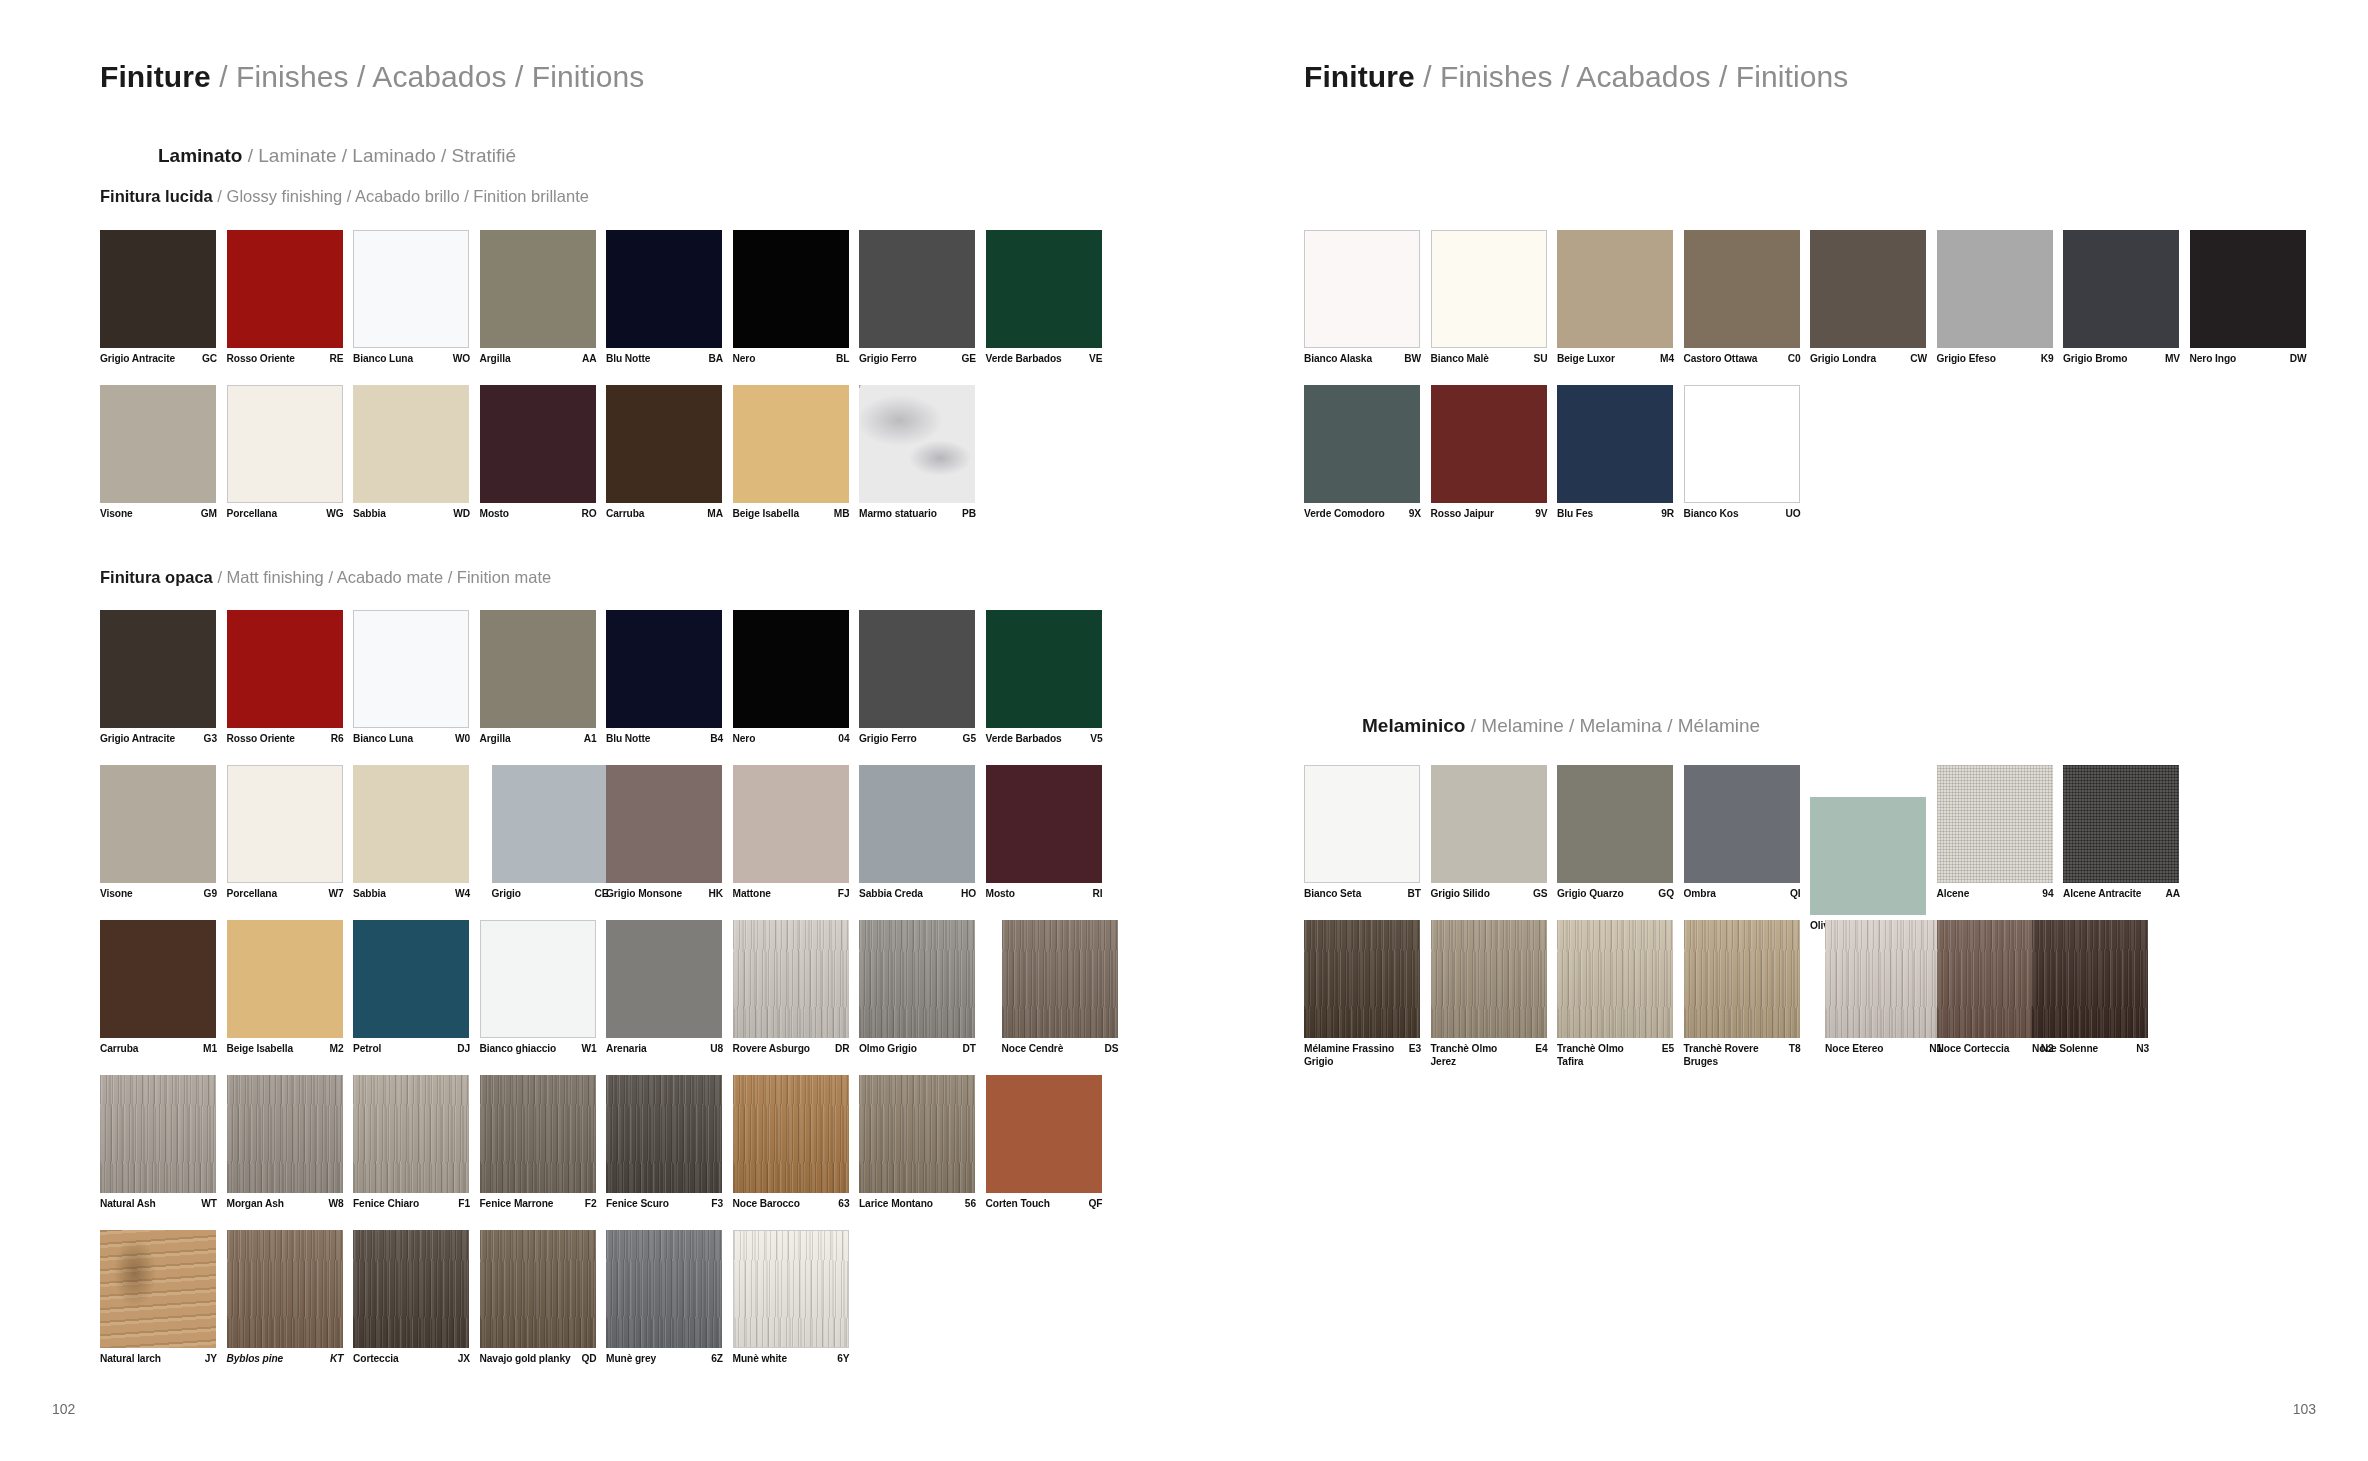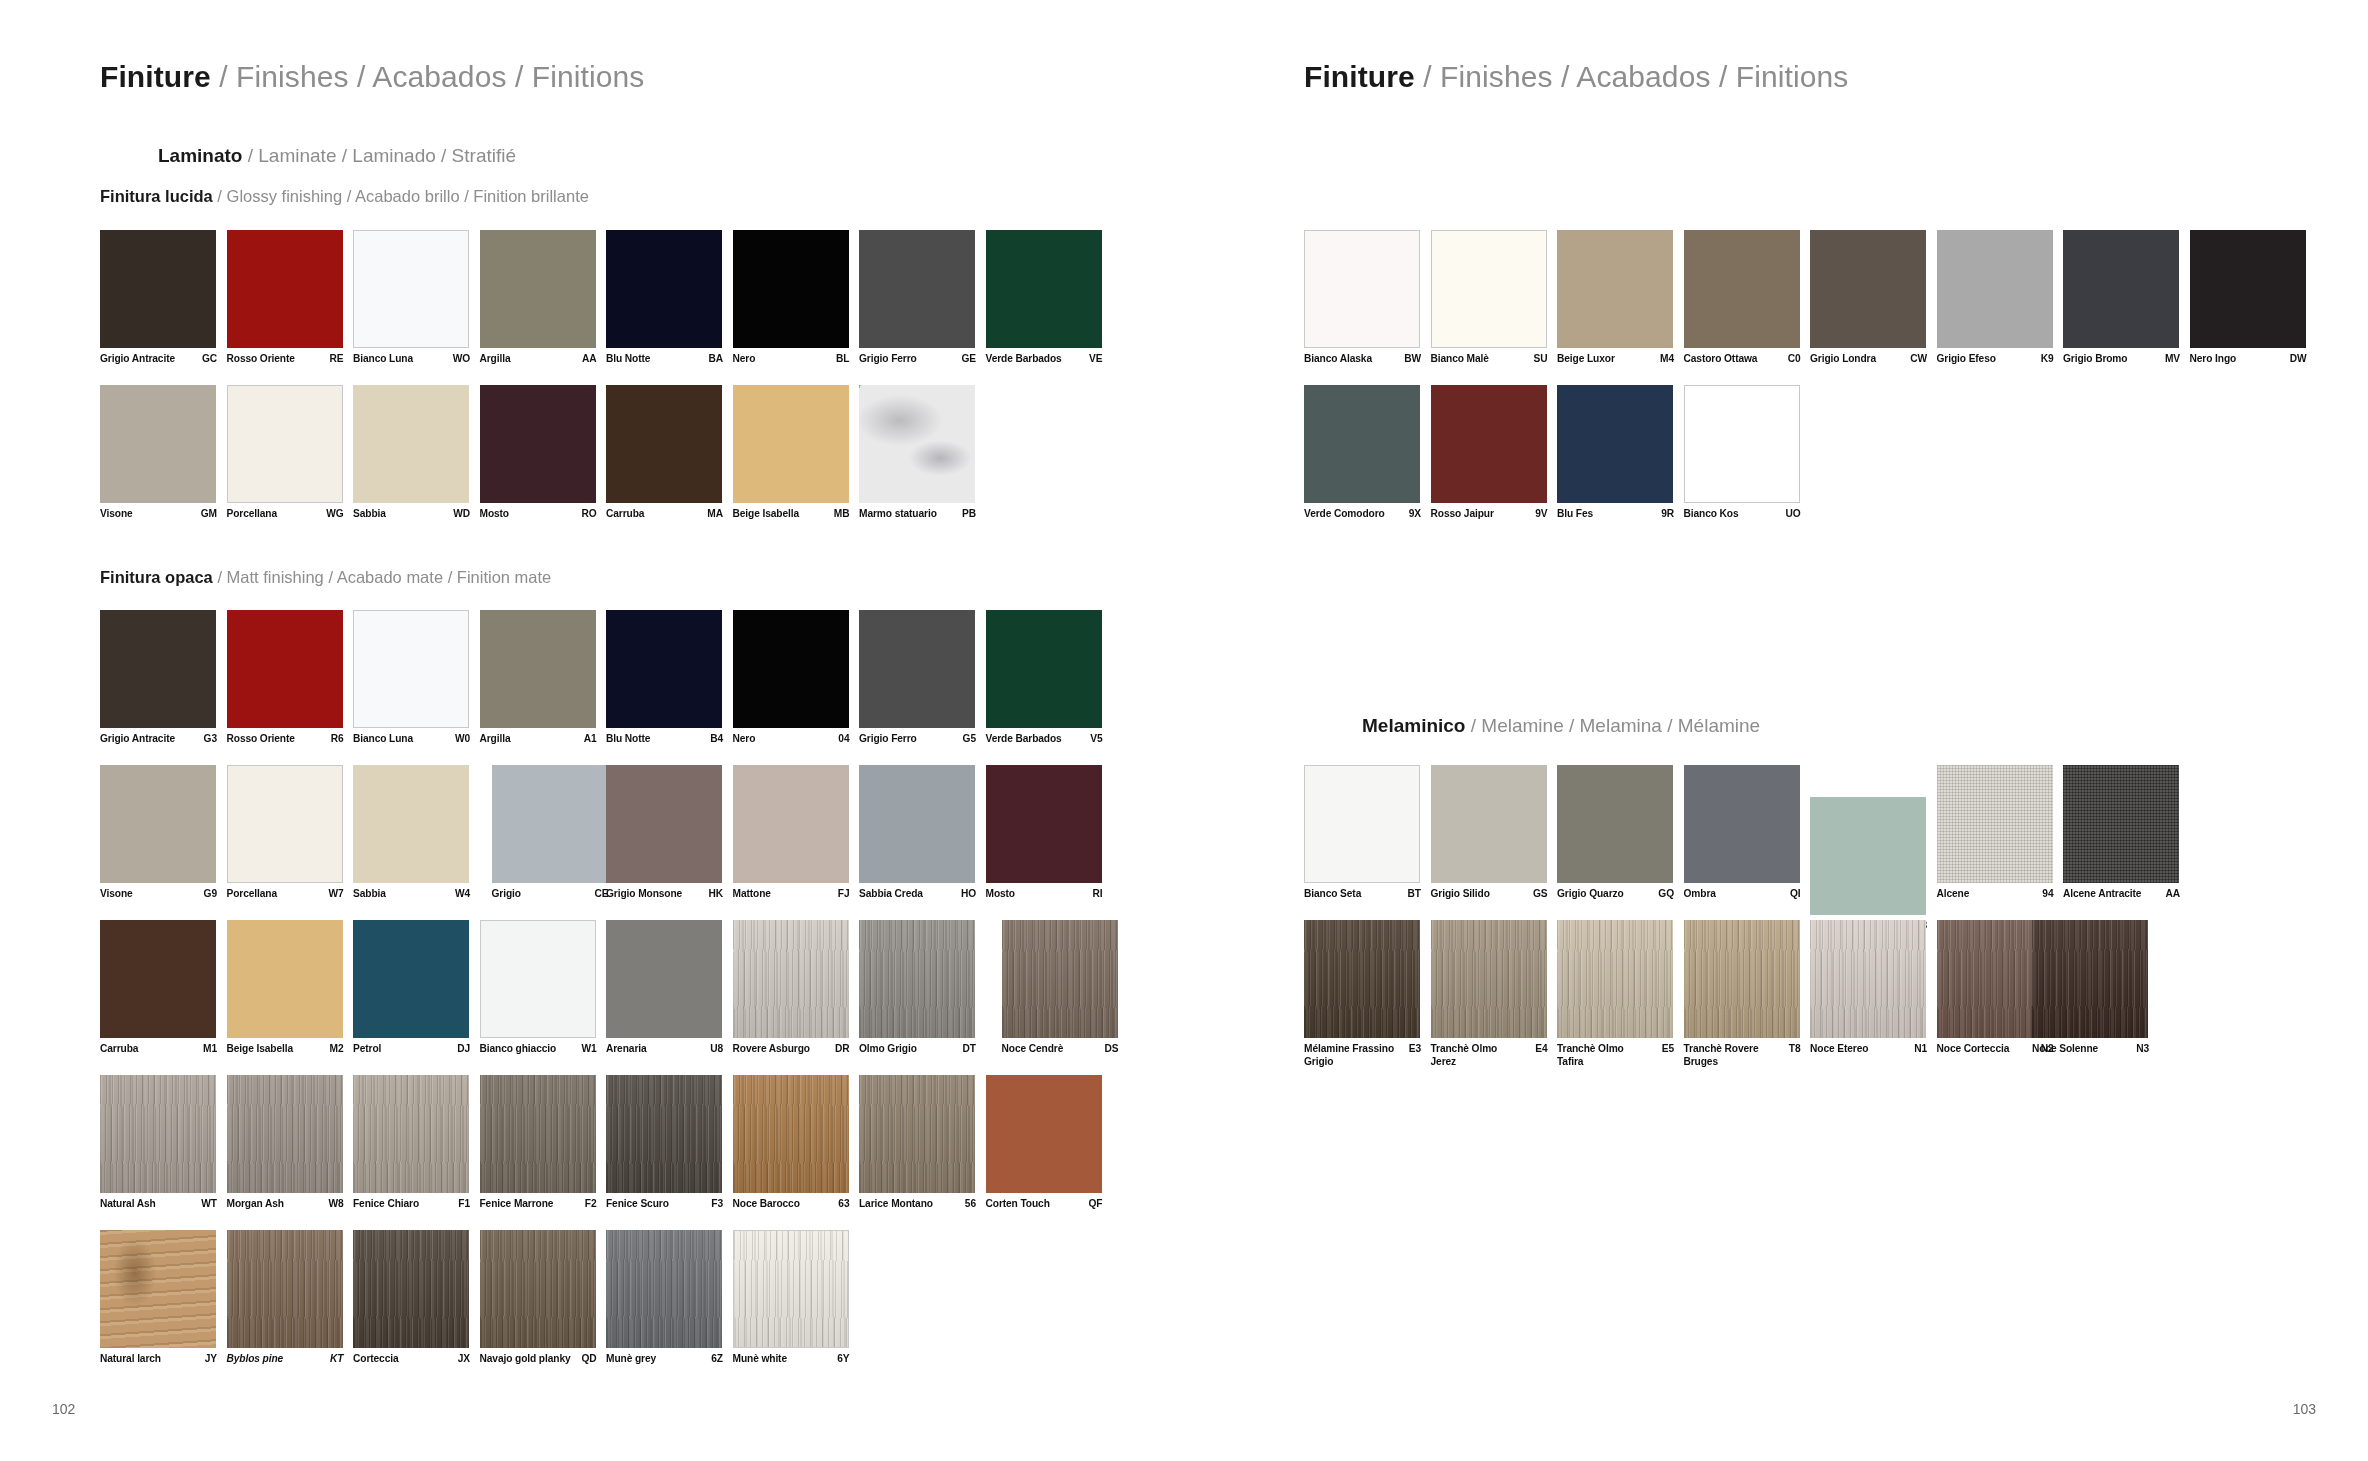--- a/index.html
+++ b/index.html
@@ -496,21 +496,21 @@
               <span class="cd">E5</span>
             </div>
           </div>
           <div class="sw" title="Tranchè Rovere Bruges T8" style="left: 379.5px; top: 0px;">
             <div class="chip" style="background: repeating-linear-gradient(91deg, rgba(0, 0, 0, 0.13) 0px, rgba(0, 0, 0, 0.13) 1px, rgba(255, 255, 255, 0.1) 1px, rgba(255, 255, 255, 0.1) 2px, rgba(0, 0, 0, 0) 2px, rgba(0, 0, 0, 0) 6px), repeating-linear-gradient(89deg, rgba(0, 0, 0, 0.07) 0px, rgba(0, 0, 0, 0.07) 2px, rgba(255, 255, 255, 0.07) 2px, rgba(255, 255, 255, 0.07) 5px, rgba(0, 0, 0, 0) 5px, rgba(0, 0, 0, 0) 11px), linear-gradient(rgba(255, 255, 255, 0.1), rgba(0, 0, 0, 0.1)), rgb(183, 163, 131);"></div>
             <div class="lab two">
               <span class="nm">Tranchè Rovere Bruges</span>
               <span class="cd">T8</span>
             </div>
           </div>
-          <div class="sw" title="Noce Etereo N1" style="left: 506px; top: 0px;">
+          <div class="sw" title="Noce Etereo N1" style="left: 521px; top: 0px;">
             <div class="chip" style="background: repeating-linear-gradient(91deg, rgba(0, 0, 0, 0.13) 0px, rgba(0, 0, 0, 0.13) 1px, rgba(255, 255, 255, 0.1) 1px, rgba(255, 255, 255, 0.1) 2px, rgba(0, 0, 0, 0) 2px, rgba(0, 0, 0, 0) 6px), repeating-linear-gradient(89deg, rgba(0, 0, 0, 0.07) 0px, rgba(0, 0, 0, 0.07) 2px, rgba(255, 255, 255, 0.07) 2px, rgba(255, 255, 255, 0.07) 5px, rgba(0, 0, 0, 0) 5px, rgba(0, 0, 0, 0) 11px), linear-gradient(rgba(255, 255, 255, 0.1), rgba(0, 0, 0, 0.1)), rgb(214, 205, 198);"></div>
             <div class="lab"><span class="nm">Noce Etereo</span><span class="cd">N1</span></div>
           </div>
           <div class="sw" title="Noce Corteccia N2" style="left: 632.5px; top: 0px;">
             <div class="chip" style="background: repeating-linear-gradient(91deg, rgba(0, 0, 0, 0.13) 0px, rgba(0, 0, 0, 0.13) 1px, rgba(255, 255, 255, 0.1) 1px, rgba(255, 255, 255, 0.1) 2px, rgba(0, 0, 0, 0) 2px, rgba(0, 0, 0, 0) 6px), repeating-linear-gradient(89deg, rgba(0, 0, 0, 0.07) 0px, rgba(0, 0, 0, 0.07) 2px, rgba(255, 255, 255, 0.07) 2px, rgba(255, 255, 255, 0.07) 5px, rgba(0, 0, 0, 0) 5px, rgba(0, 0, 0, 0) 11px), linear-gradient(rgba(255, 255, 255, 0.1), rgba(0, 0, 0, 0.1)), rgb(110, 86, 74);"></div>
             <div class="lab"><span class="nm">Noce Corteccia</span><span class="cd">N2</span></div>
           </div>
           <div class="sw" title="Noce Solenne N3" style="left: 728px; top: 0px;">
             <div class="chip" style="background: repeating-linear-gradient(91deg, rgba(0, 0, 0, 0.13) 0px, rgba(0, 0, 0, 0.13) 1px, rgba(255, 255, 255, 0.1) 1px, rgba(255, 255, 255, 0.1) 2px, rgba(0, 0, 0, 0) 2px, rgba(0, 0, 0, 0) 6px), repeating-linear-gradient(89deg, rgba(0, 0, 0, 0.07) 0px, rgba(0, 0, 0, 0.07) 2px, rgba(255, 255, 255, 0.07) 2px, rgba(255, 255, 255, 0.07) 5px, rgba(0, 0, 0, 0) 5px, rgba(0, 0, 0, 0) 11px), linear-gradient(rgba(255, 255, 255, 0.1), rgba(0, 0, 0, 0.1)), rgb(59, 42, 34);"></div>
             <div class="lab"><span class="nm">Noce Solenne</span><span class="cd">N3</span></div>

